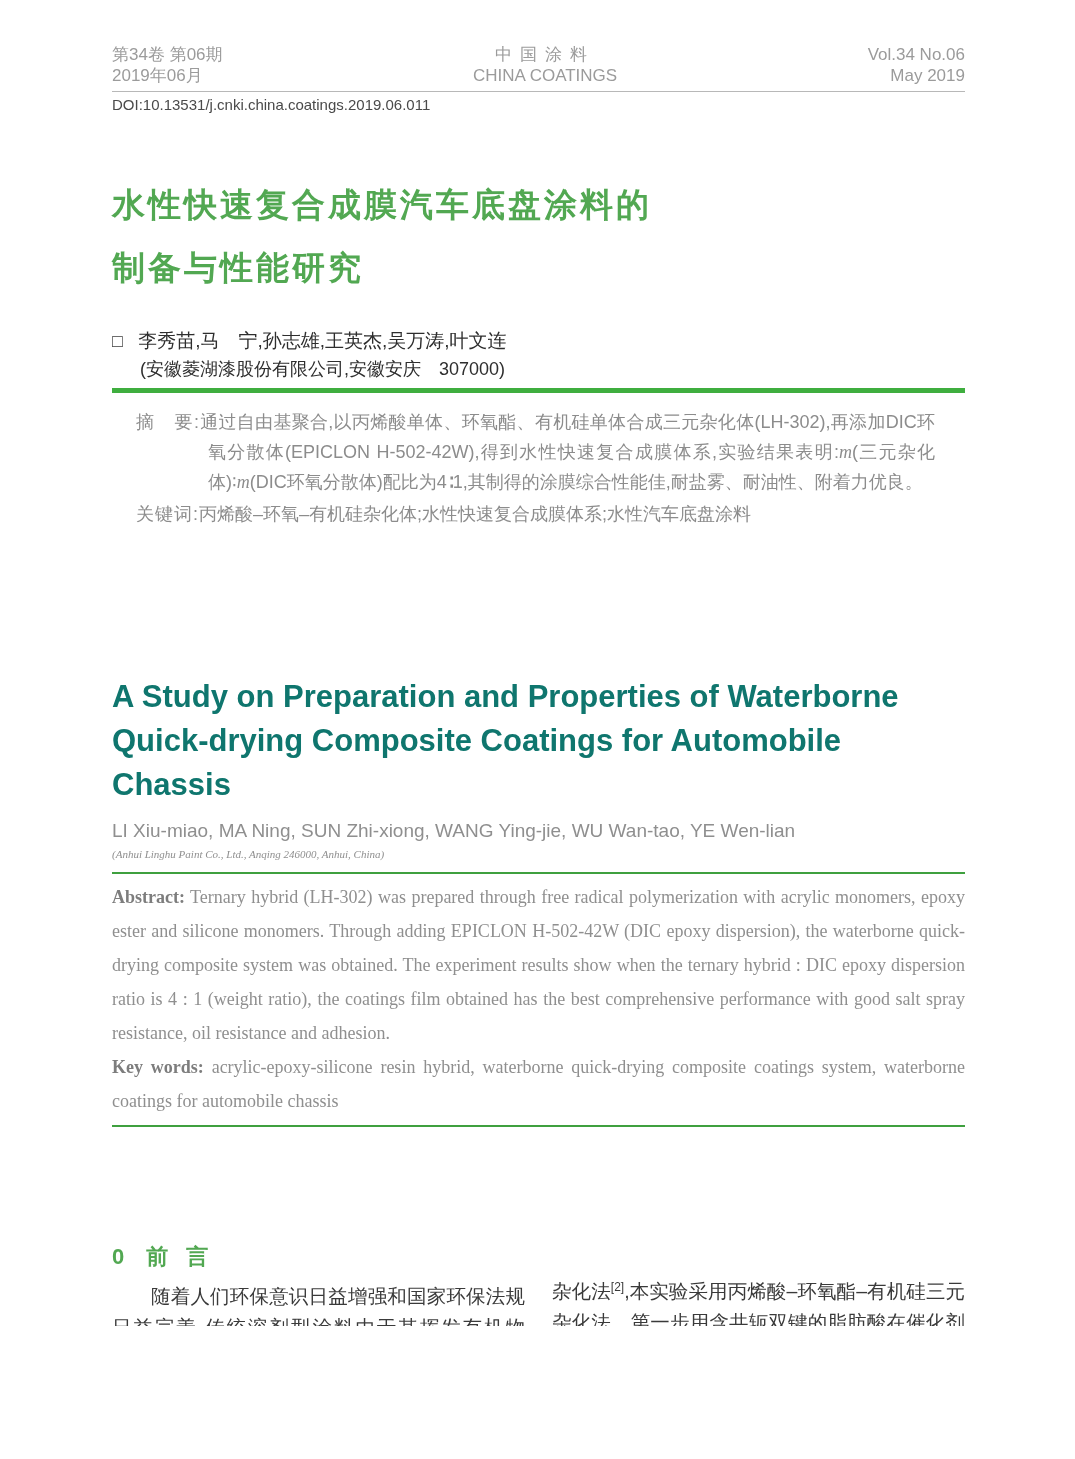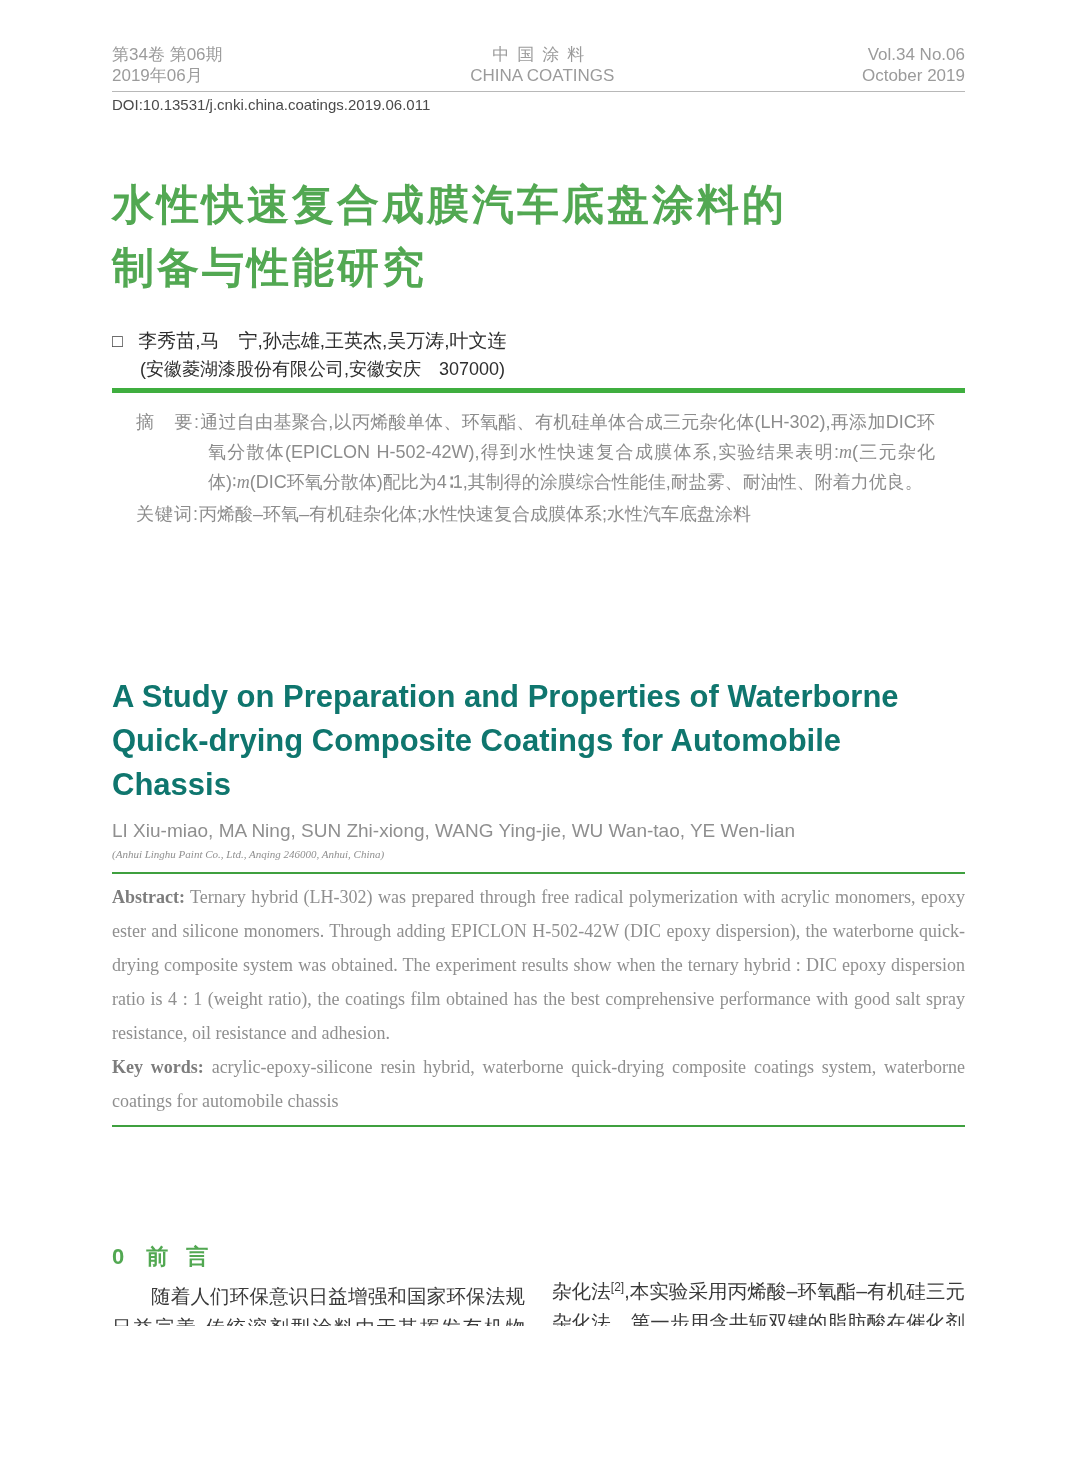--- a/index.html
+++ b/index.html
@@ -17,21 +17,21 @@
     border-bottom:1px solid #b8b8b8;padding-bottom:5px;
   }
   .h-left{text-align:left;}
   .h-center{text-align:center;}
   .h-center .cn{letter-spacing:8px;}
   .h-right{text-align:right;}
   .doi{margin-top:4px;font-size:15px;color:#4a4a4a;}
 
   
   .title-cn{
-    margin:60px 0 0 0;font-size:42px;line-height:63px;font-weight:bold;
+    margin:60px 0 0 0;font-size:33px;line-height:63px;font-weight:bold;
     color:#52a852;letter-spacing:3px;
   }
   .title-cn .block{display:block;}
   .authors-cn{margin-top:30px;font-size:19px;line-height:24px;color:#2e2e2e;}
   .authors-cn .sq{display:inline-block;margin-right:10px;color:#3e3e3e;font-size:18px;}
   .affil-cn{margin-top:4px;font-size:18px;line-height:24px;color:#2e2e2e;padding-left:28px;}
   .rule-thick{margin-top:7px;height:5px;background:#3fae3f;}
 
   
   .meta-block{margin-top:14px;padding:0 30px 0 24px;color:#8c8c8c;font-size:18px;}
@@ -89,21 +89,21 @@
       <div class="h-left">
         <div>第34卷 第06期</div>
         <div>2019年06月</div>
       </div>
       <div class="h-center">
         <div class="cn">中国涂料</div>
         <div>CHINA COATINGS</div>
       </div>
       <div class="h-right">
         <div>Vol.34 No.06</div>
-        <div>October 2019</div>
+        <div>May 2019</div>
       </div>
     </div>
     <div class="doi">DOI:10.13531/j.cnki.china.coatings.2019.06.011</div>
 
     <h1 class="title-cn">
       <span class="block">水性快速复合成膜汽车底盘涂料的</span>
       <span class="block">制备与性能研究</span>
     </h1>
 
     <div class="authors-cn">

